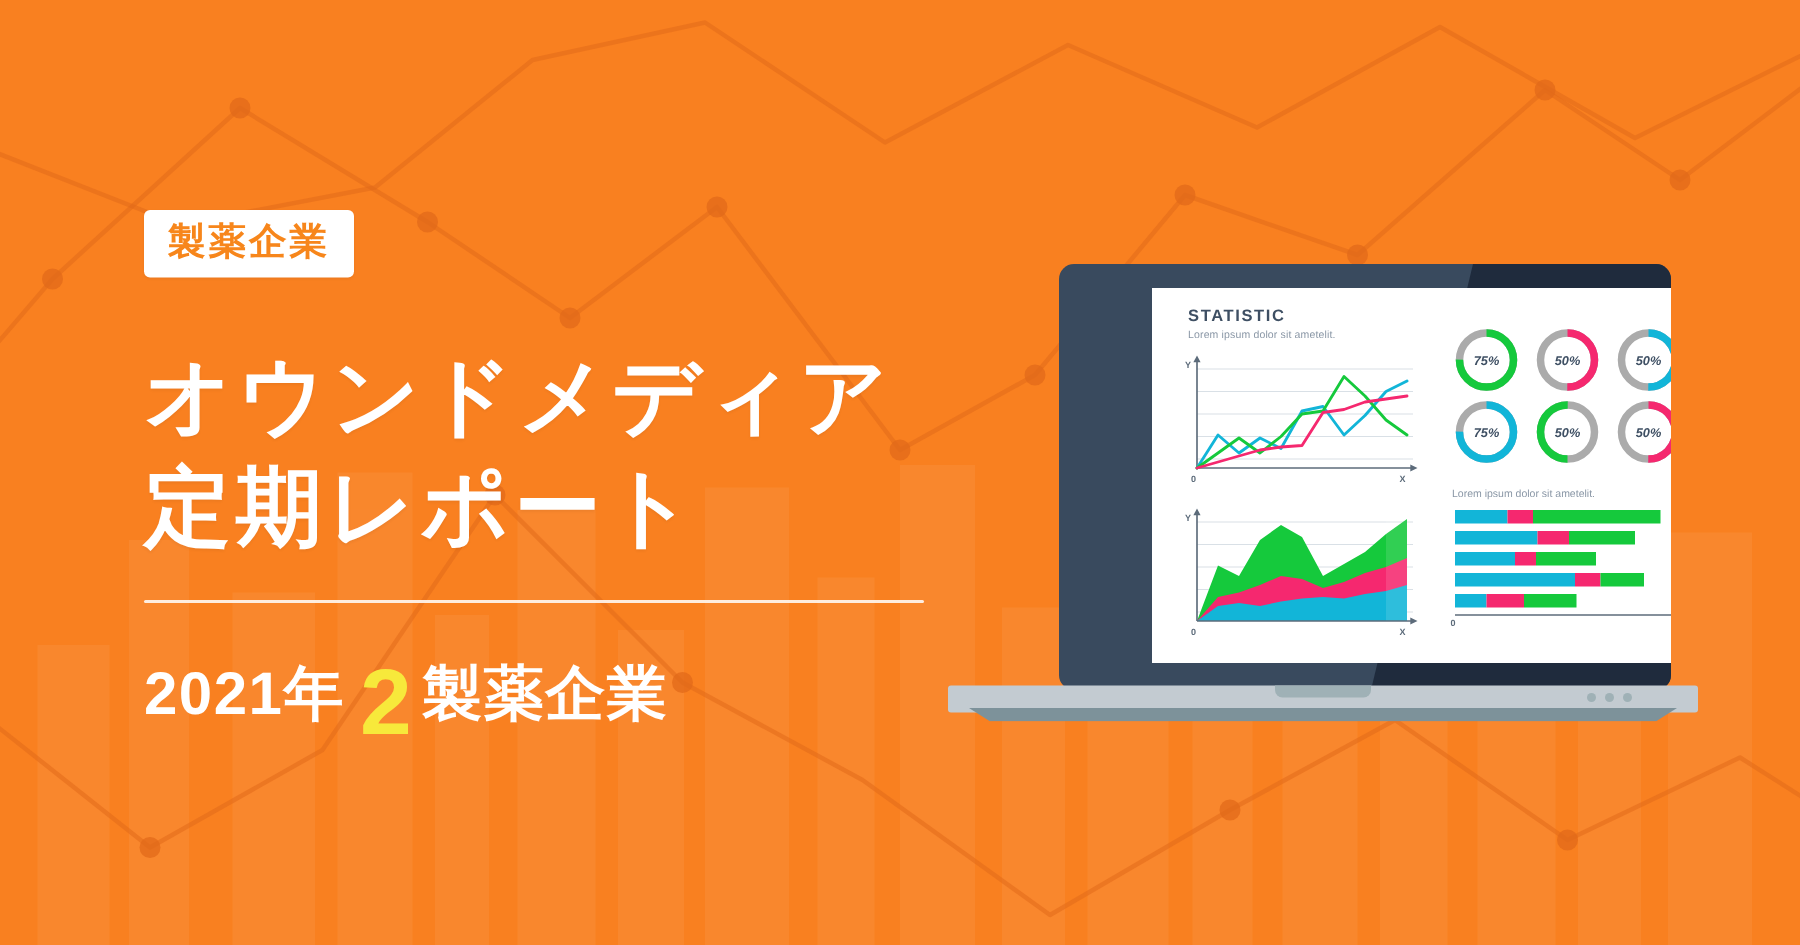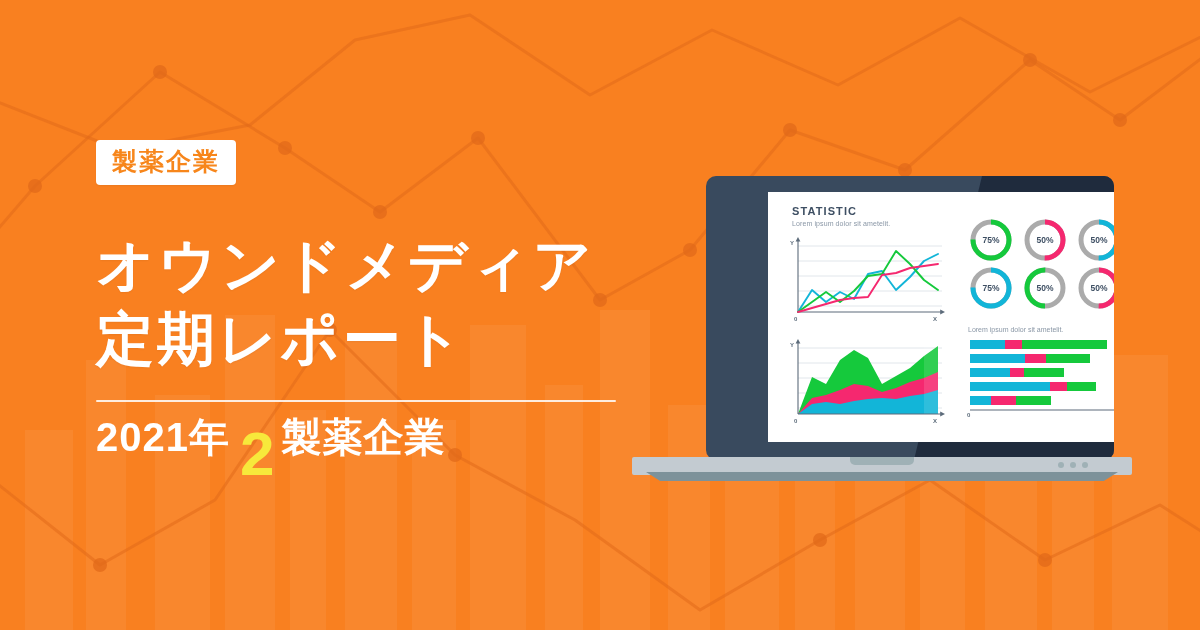--- a/index.html
+++ b/index.html
@@ -43,27 +43,27 @@
     white-space:pre-line;
     text-shadow:0 1px 2px rgba(0,0,0,.05);
   }
   .rule{
     margin-top:24px;
     width:520px;height:2px;
     background:rgba(255,255,255,.85);
     border-radius:2px;
   }
   .dateline{
-    margin-top:15px;
+    margin-top:30px;
     color:#ffffff;
     font-weight:700;
     font-size:40px;
     line-height:1;
     letter-spacing:1px;
-    display:flex;align-items:flex-start;
+    display:flex;align-items:center;
   }
   .dateline .yr{font-size:40px;}
   .dateline .mon{
     color:#F7E93B;
     font-size:62px;
     font-weight:700;
     margin:0 6px 0 10px;
     line-height:1;
     position:relative;top:6px;
   }
@@ -114,21 +114,21 @@
   .panel-bl{position:absolute;left:16px;top:140px;}
   .panel-tr{position:absolute;left:196px;top:24px;}
   .panel-br{position:absolute;left:196px;top:134px;}
   .br-label{
     color:#8A97A6;font-size:7px;line-height:1;margin-bottom:5px;margin-left:4px;
   }
   .donut-grid{display:grid;grid-template-columns:repeat(3,54px);grid-auto-rows:48px;}
   .donut{position:relative;width:54px;height:48px;}
   .donut .pct{
     position:absolute;inset:0;display:flex;align-items:center;justify-content:center;
-    font-size:8.5px;font-weight:700;color:#3E4F63;
+    font-size:8.5px;font-weight:700;color:#3E4F63;font-style:italic;
   }
 </style>
 </head>
 <body>
 
 <div id="stage">
 
   <svg class="bg-bars" viewBox="0 0 1200 330" preserveAspectRatio="none" aria-hidden="true">
     <g fill="#FFFFFF" opacity="0.055">
       <rect x="25" y="130" width="48" height="200"></rect>

